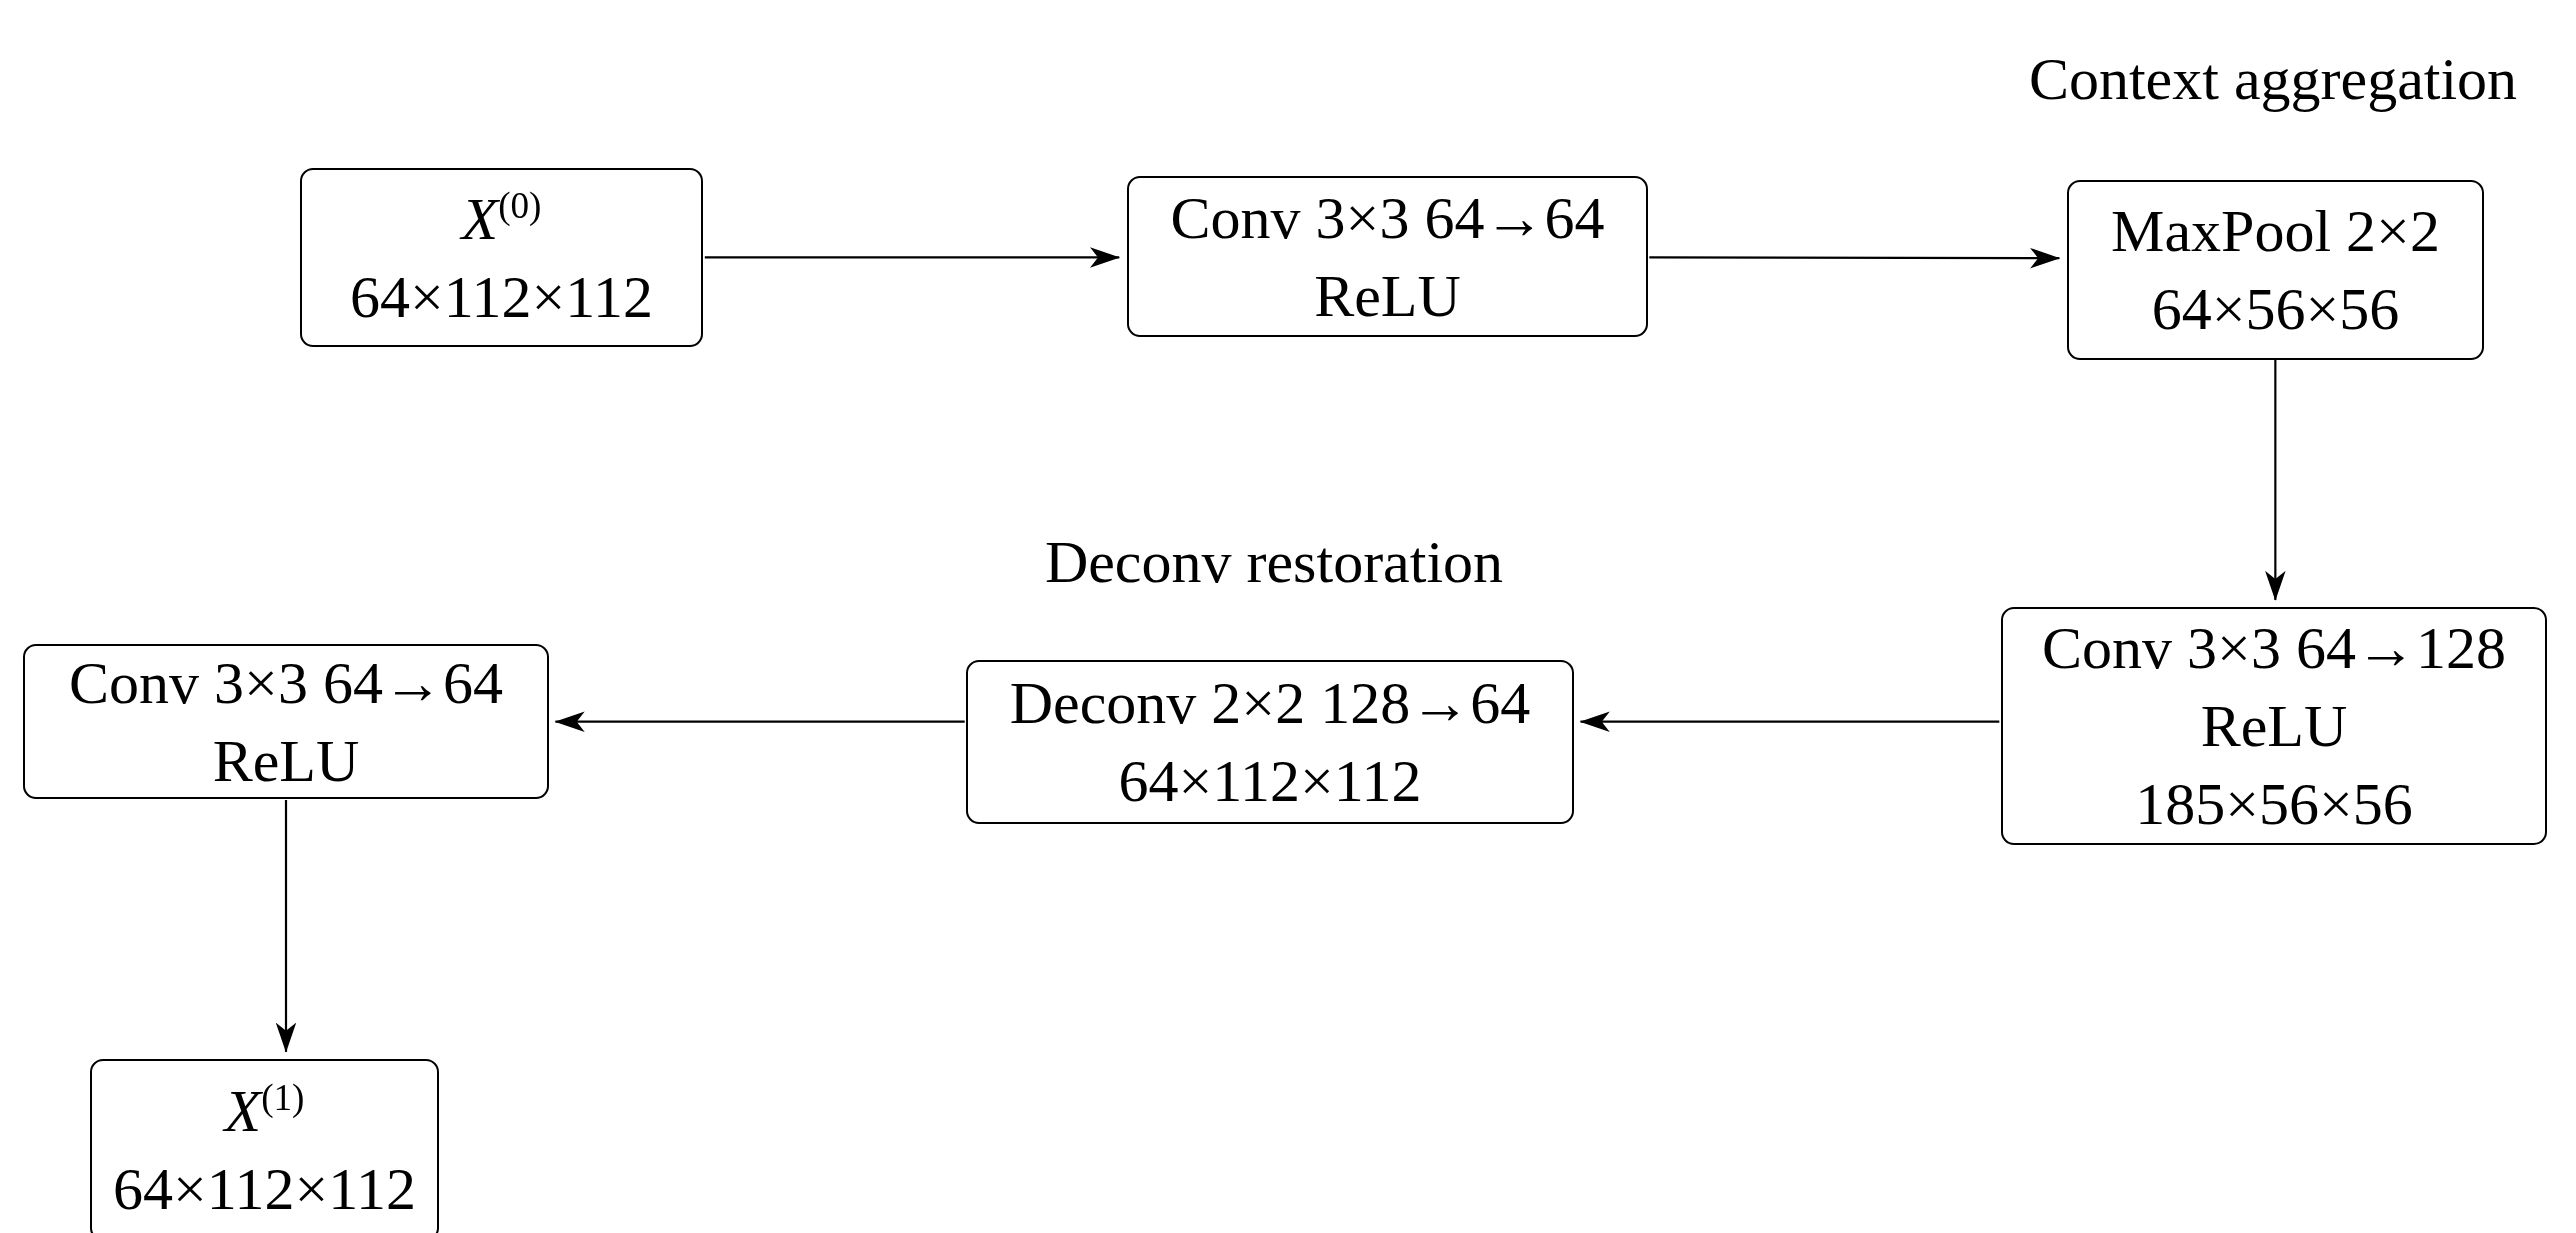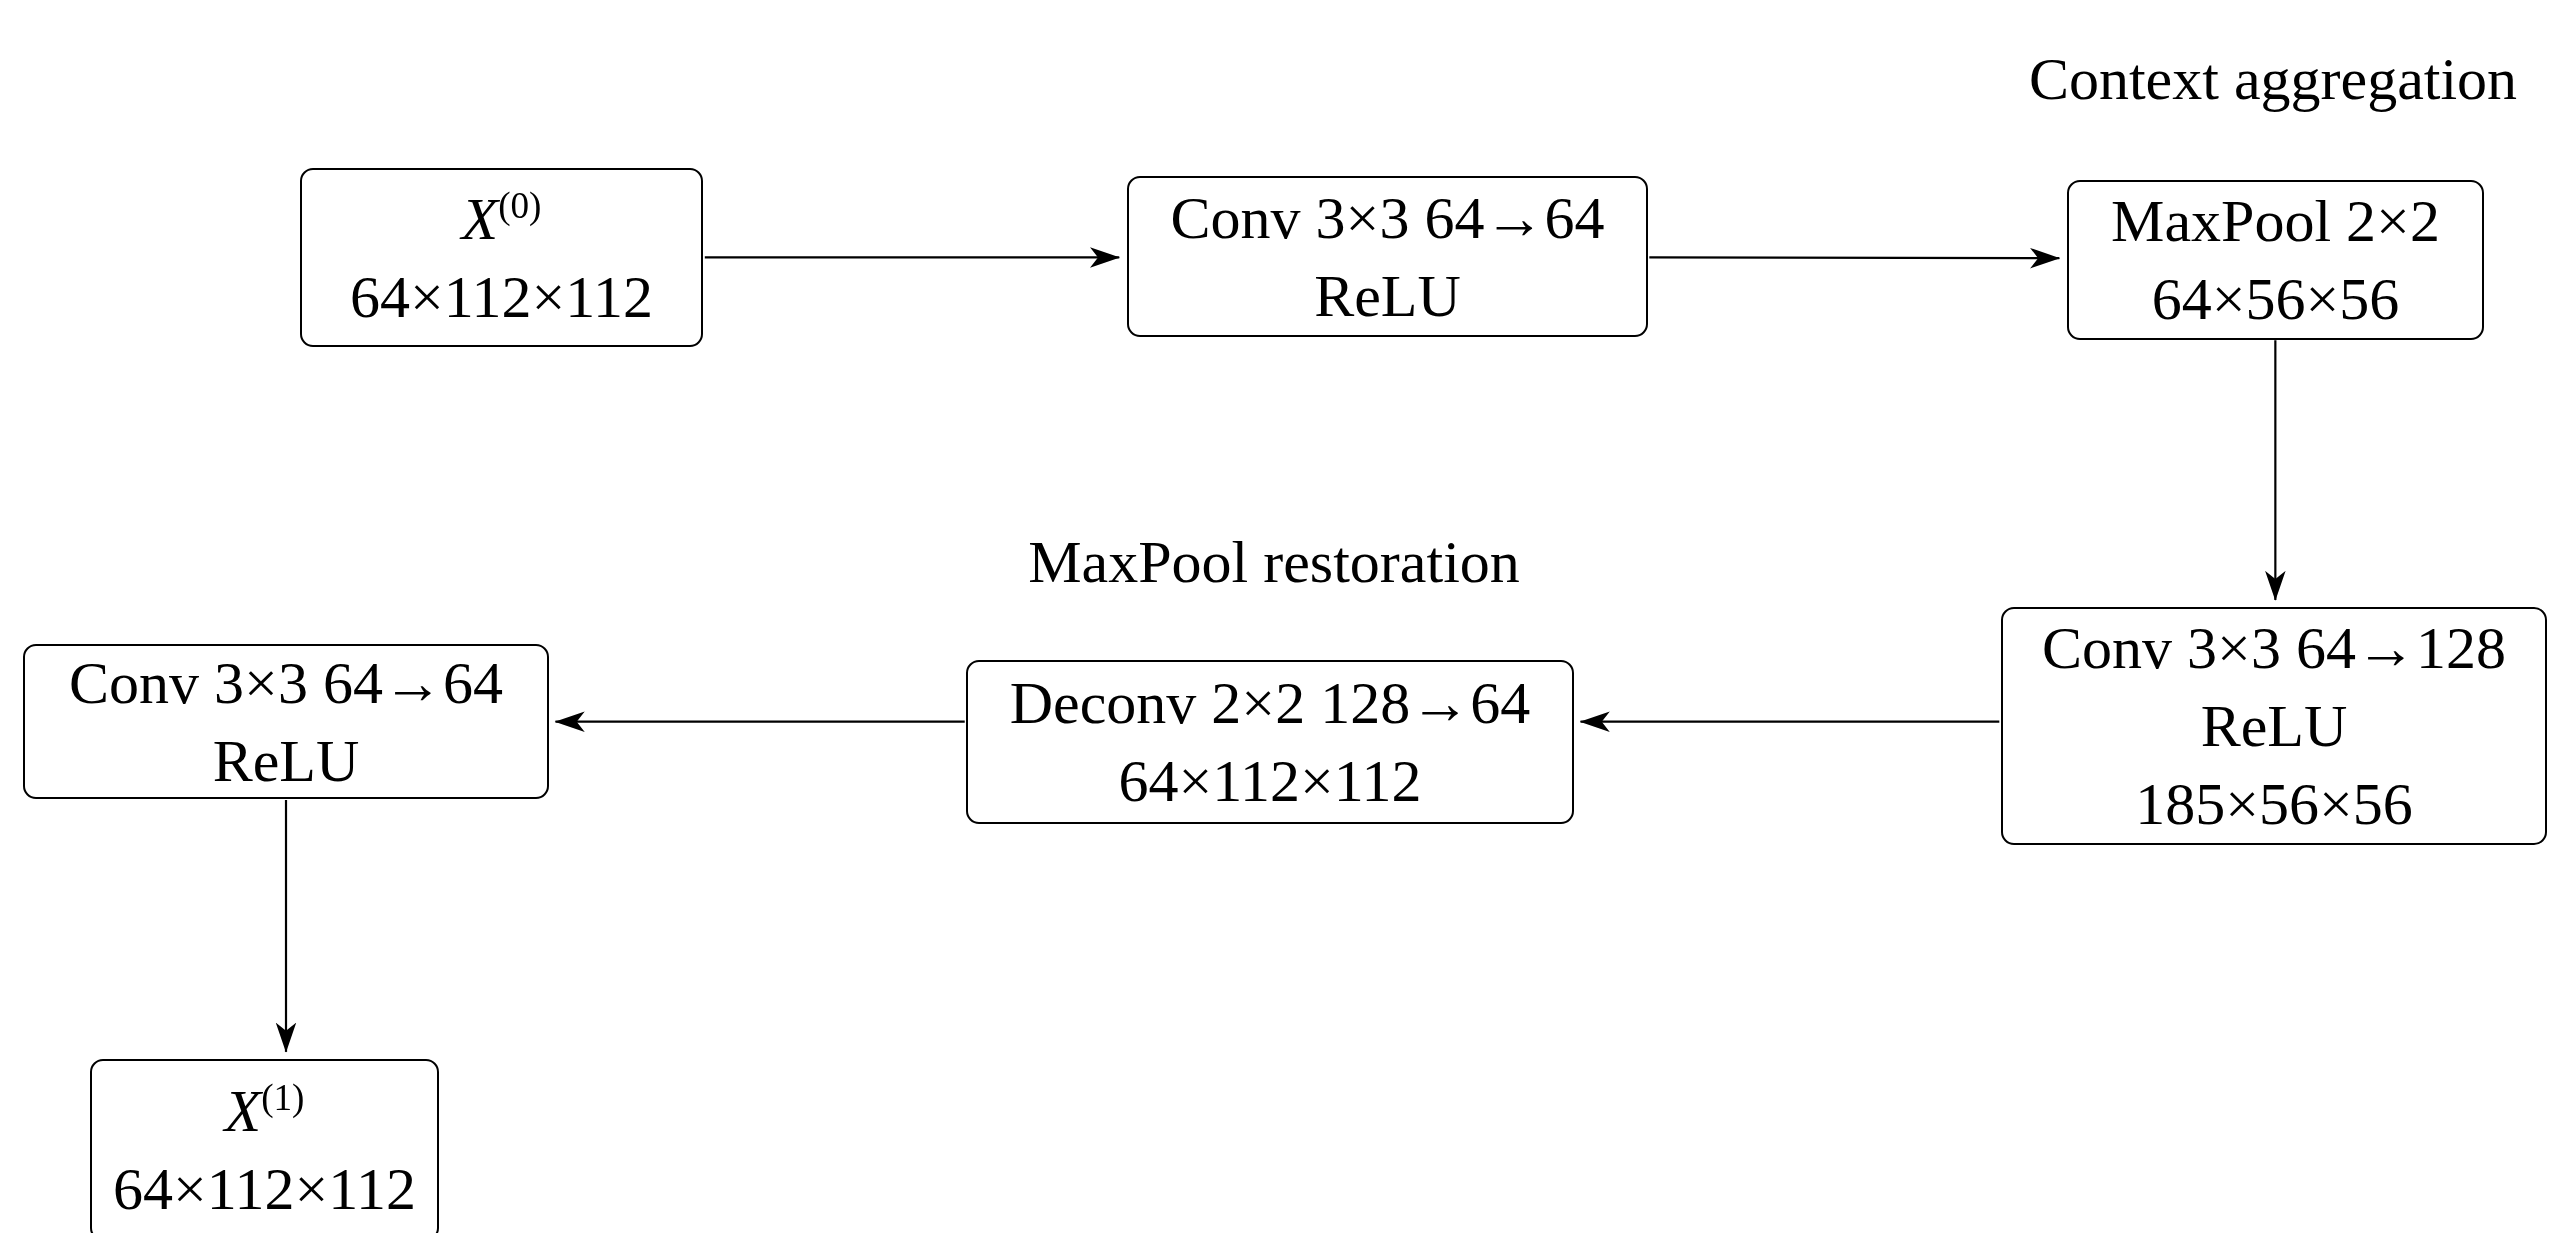--- a/index.html
+++ b/index.html
@@ -53,33 +53,33 @@
     <line x1="962" y1="297" x2="1528" y2="297" stroke="#000000" stroke-width="3" marker-end="url(#stealth)"></line>
     <line x1="2252" y1="297" x2="2812" y2="298" stroke="#000000" stroke-width="3" marker-end="url(#stealth)"></line>
     <line x1="3107" y1="410" x2="3107" y2="765" stroke="#000000" stroke-width="3" marker-end="url(#stealth)"></line>
     <line x1="2730" y1="931" x2="2158" y2="931" stroke="#000000" stroke-width="3" marker-end="url(#stealth)"></line>
     <line x1="1317" y1="931" x2="758" y2="931" stroke="#000000" stroke-width="3" marker-end="url(#stealth)"></line>
     <line x1="390" y1="1038" x2="390" y2="1382" stroke="#000000" stroke-width="3" marker-end="url(#stealth)"></line>
   </svg>
 
   <div class="section-label" style="left:2273px;top:5.9px">Context aggregation</div>
 
-  <div class="section-label" style="left:1274px;top:489px">MaxPool restoration</div>
+  <div class="section-label" style="left:1274px;top:489px">Deconv restoration</div>
 
   <div class="node" style="left:300px;top:128px;width:403px;height:179px">
     <div class="line"><span class="var">X</span><sup class="sup">(0)</sup></div>
     <div class="line">64×112×112</div>
   </div>
 
   <div class="node" style="left:1127px;top:136px;width:521px;height:161px">
     <div class="line">Conv 3×3 64→64</div>
     <div class="line">ReLU</div>
   </div>
 
-  <div class="node" style="left:2067px;top:140px;width:417px;height:160px">
+  <div class="node" style="left:2067px;top:140px;width:417px;height:180px">
     <div class="line">MaxPool 2×2</div>
     <div class="line">64×56×56</div>
   </div>
 
   <div class="node" style="left:2001px;top:567px;width:546px;height:238px">
     <div class="line">Conv 3×3 64→128</div>
     <div class="line">ReLU</div>
     <div class="line">185×56×56</div>
   </div>
 

